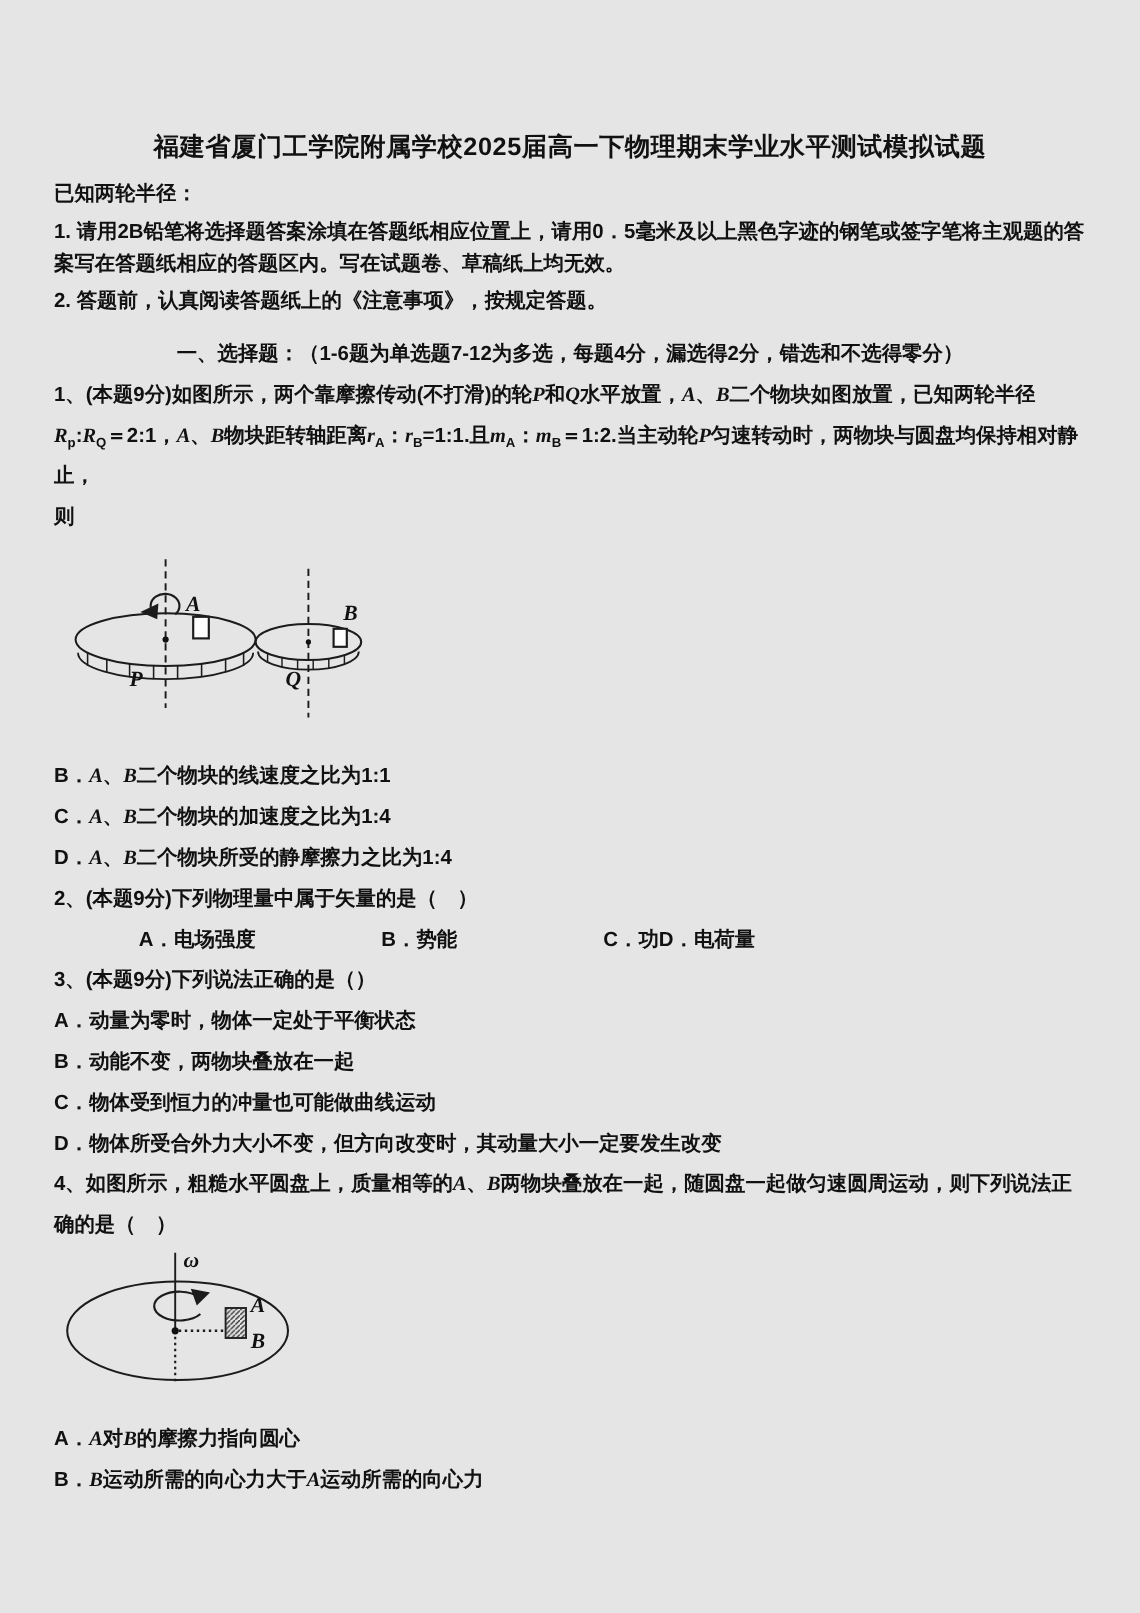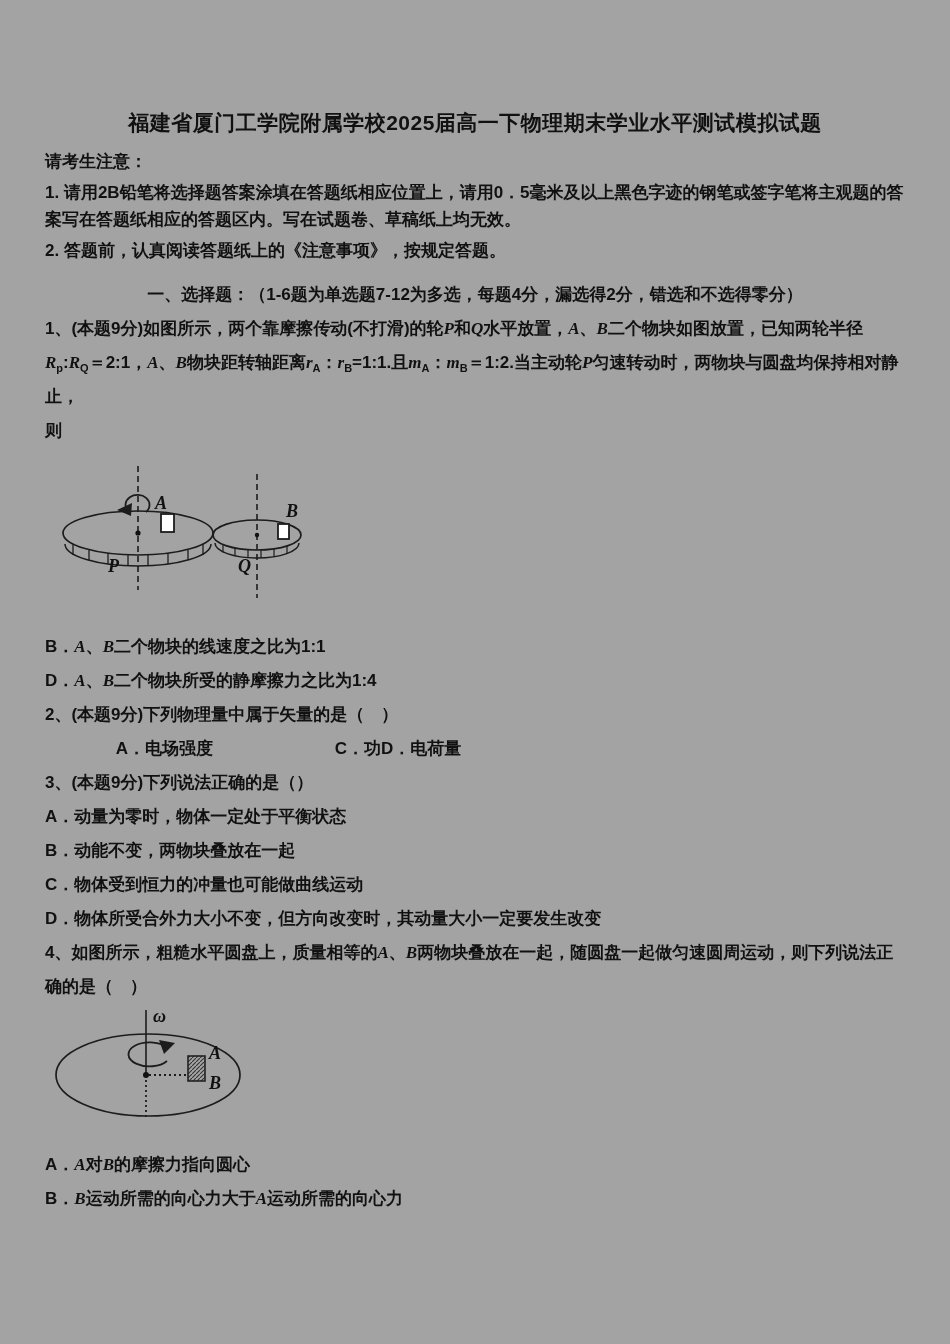--- a/index.html
+++ b/index.html
@@ -1,21 +1,21 @@
 <!DOCTYPE html>
 <html><head>
 <meta charset="utf-8">
 <style>
   * { box-sizing: border-box; }
   html,body { margin:0; padding:0; }
   body { background:#ffffff; }
   .page {
     position:relative;
     width:950px; height:1344px;
-    background:#a3a3a3;
+    background:#e5e5e5;
     color:#111;
     font-family:"Liberation Sans", sans-serif;
     font-weight:600;
     overflow:hidden;
   }
   .content { padding:106px 45px 0 45px; font-size:17px; }
   p { margin:0; line-height:34px; }
   .title {
     font-size:21px; font-weight:700; text-align:center;
     line-height:34px; letter-spacing:.5px;
@@ -45,21 +45,21 @@
 </style>
 </head>
 <body>
 
 <div class="page">
   <div class="content">
 
     <p class="title">福建省厦门工学院附属学校2025届高一下物理期末学业水平测试模拟试题</p>
 
     <div class="notice">
-      <p>请考生注意：</p>
+      <p>已知两轮半径：</p>
       <p class="ni">1. 请用2B铅笔将选择题答案涂填在答题纸相应位置上，请用0．5毫米及以上黑色字迹的钢笔或签字笔将主观题的答案写在答题纸相应的答题区内。写在试题卷、草稿纸上均无效。</p>
       <p class="ni">2. 答题前，认真阅读答题纸上的《注意事项》，按规定答题。</p>
     </div>
 
     <p class="section-heading">一、选择题：（1-6题为单选题7-12为多选，每题4分，漏选得2分，错选和不选得零分）</p>
 
     <div>
       <p class="qline1">1、(本题9分)如图所示，两个靠摩擦传动(不打滑)的轮<i>P</i>和<i>Q</i>水平放置，<i>A</i>、<i>B</i>二个物块如图放置，已知两轮半径</p>
       <p><i>R</i><sub>p</sub>:<i>R</i><sub>Q</sub>＝2:1，<i>A</i>、<i>B</i>物块距转轴距离<i>r</i><sub>A</sub>：<i>r</i><sub>B</sub>=1:1.且<i>m</i><sub>A</sub>：<i>m</i><sub>B</sub>＝1:2.当主动轮<i>P</i>匀速转动时，两物块与圆盘均保持相对静止，</p>
       <p>则</p>
@@ -111,28 +111,30 @@
           <rect x="225" y="64" width="11" height="15" fill="#fff" stroke="#1c1c1c" stroke-width="1.8"></rect>
           <text class="figlabel" x="233" y="57">B</text>
 
           <text class="figlabel" x="55" y="112">P</text>
           <text class="figlabel" x="185" y="112">Q</text>
         </svg>
       </div>
 
       <div class="q1-options">
         <p>B．<i>A</i>、<i>B</i>二个物块的线速度之比为1:1</p>
+        <p>C．<i>A</i>、<i>B</i>二个物块的加速度之比为1:4</p>
         <p>D．<i>A</i>、<i>B</i>二个物块所受的静摩擦力之比为1:4</p>
       </div>
     </div>
 
     <div>
       <p>2、(本题9分)下列物理量中属于矢量的是（　）</p>
       <p class="q2-options">
         <span class="o">A．电场强度</span>
+        <span class="o">B．势能</span>
         <span class="o">C．功</span>
         <span class="o">D．电荷量</span>
       </p>
     </div>
 
     <div>
       <p>3、(本题9分)下列说法正确的是（）</p>
       <p>A．动量为零时，物体一定处于平衡状态</p>
       <p>B．动能不变，两物块叠放在一起</p>
       <p>C．物体受到恒力的冲量也可能做曲线运动</p>

